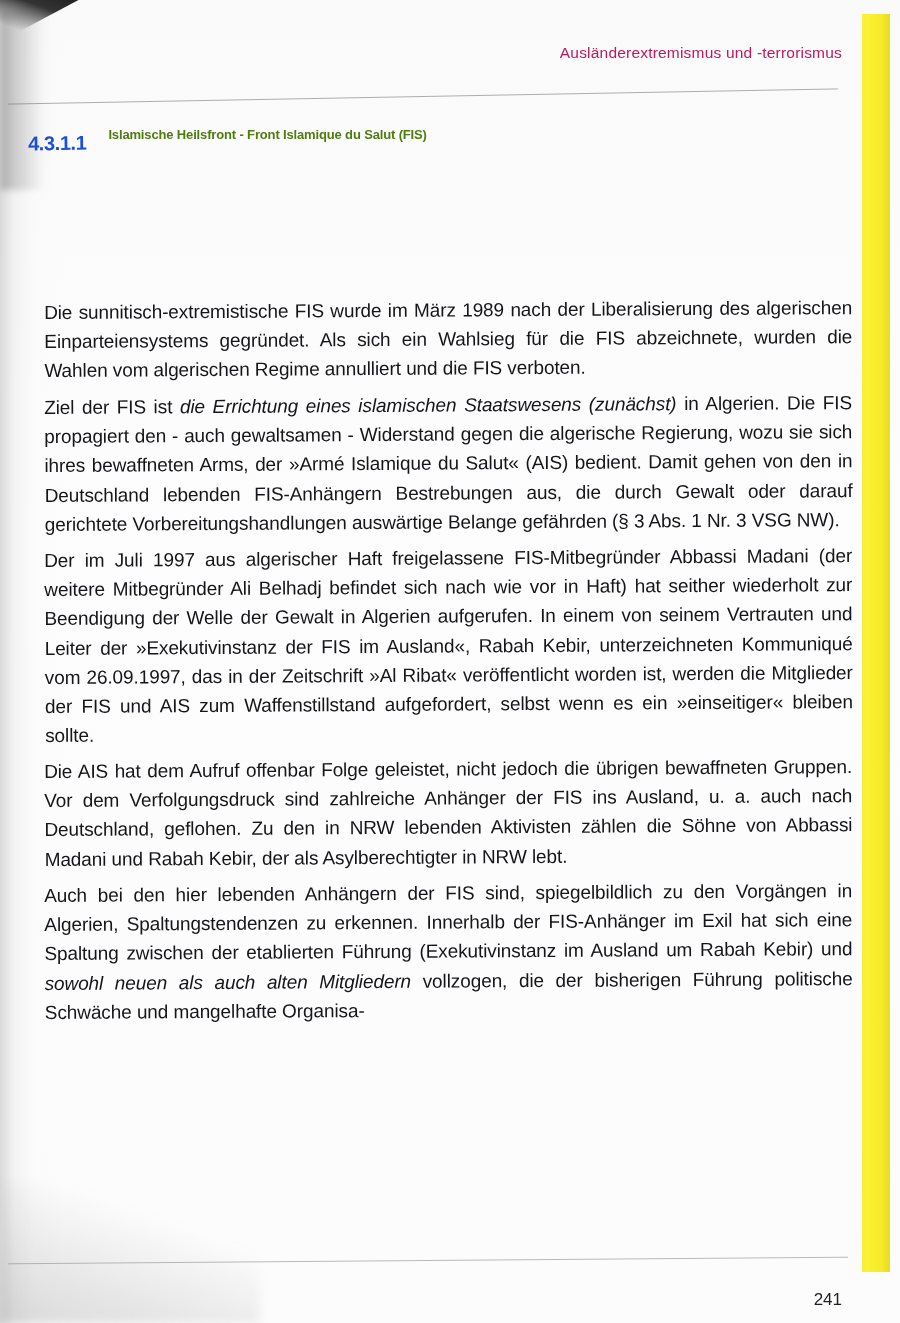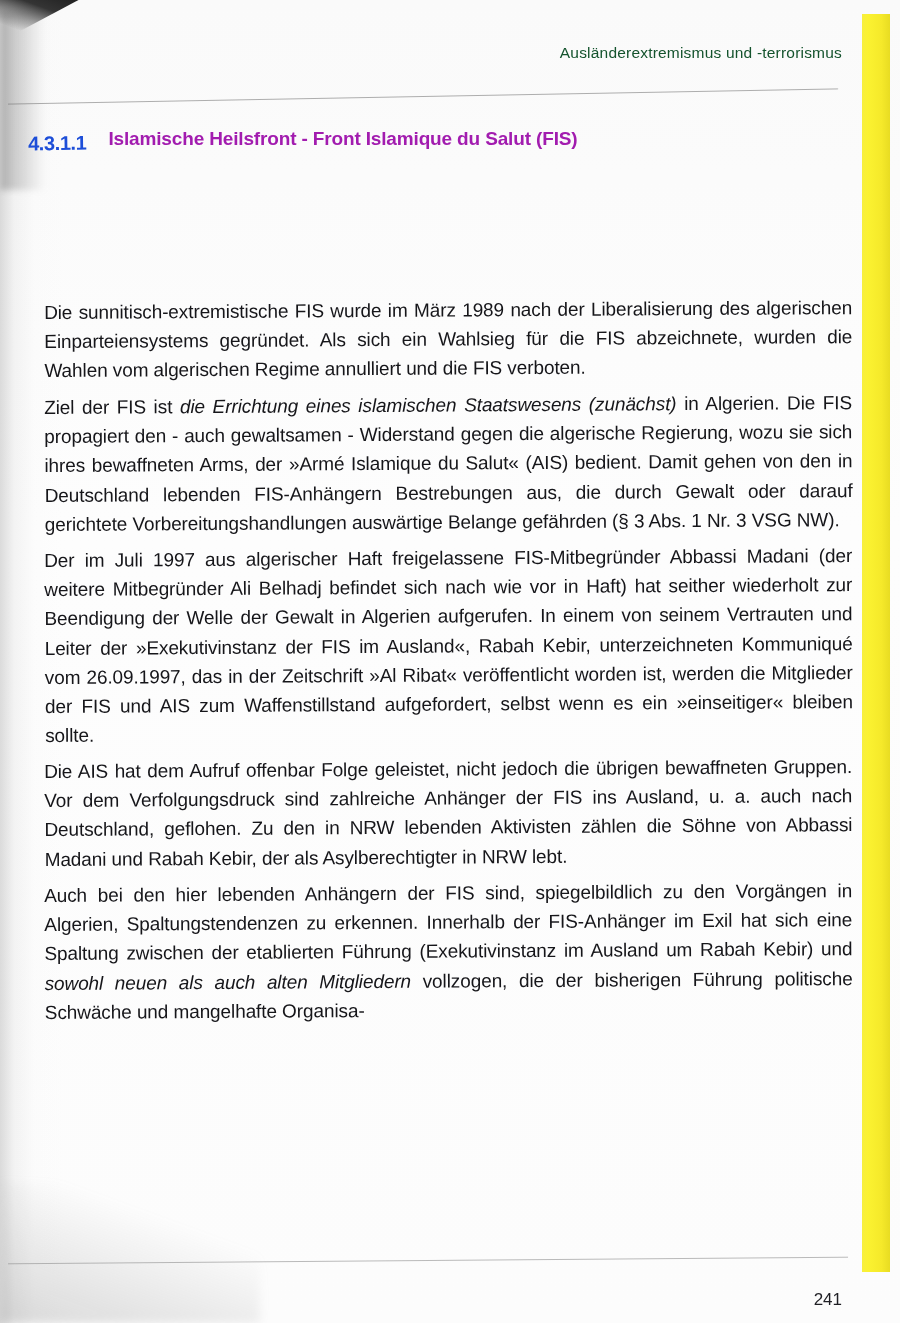--- a/index.html
+++ b/index.html
@@ -96,21 +96,21 @@
 
   
   .running-head {
     position: absolute;
     left: 30px;
     top: 44px;
     width: 812px;
     text-align: right;
     font-size: 15.5px;
     letter-spacing: 0.2px;
-    color: #14532d;
+    color: #be185d;
   }
 
   
   .heading-row {
     position: absolute;
     left: 28px;
     top: 127px;
     width: 800px;
     display: flex;
     align-items: flex-start;
@@ -119,23 +119,23 @@
   .section-number {
     font-size: 20px;
     font-weight: bold;
     color: #1d4ed8;
     letter-spacing: -0.4px;
     transform: rotate(-0.8deg);
     white-space: nowrap;
     padding-top: 5px;
   }
   .heading-title {
-    font-size: 19px;
+    font-size: 13px;
     font-weight: bold;
-    color: #a21caf;
+    color: #4d7c0f;
     line-height: 1.28;
     letter-spacing: -0.15px;
     max-width: 560px;
   }
 
   
   .facts {
     position: absolute;
     left: 30px;
     top: 200px;

